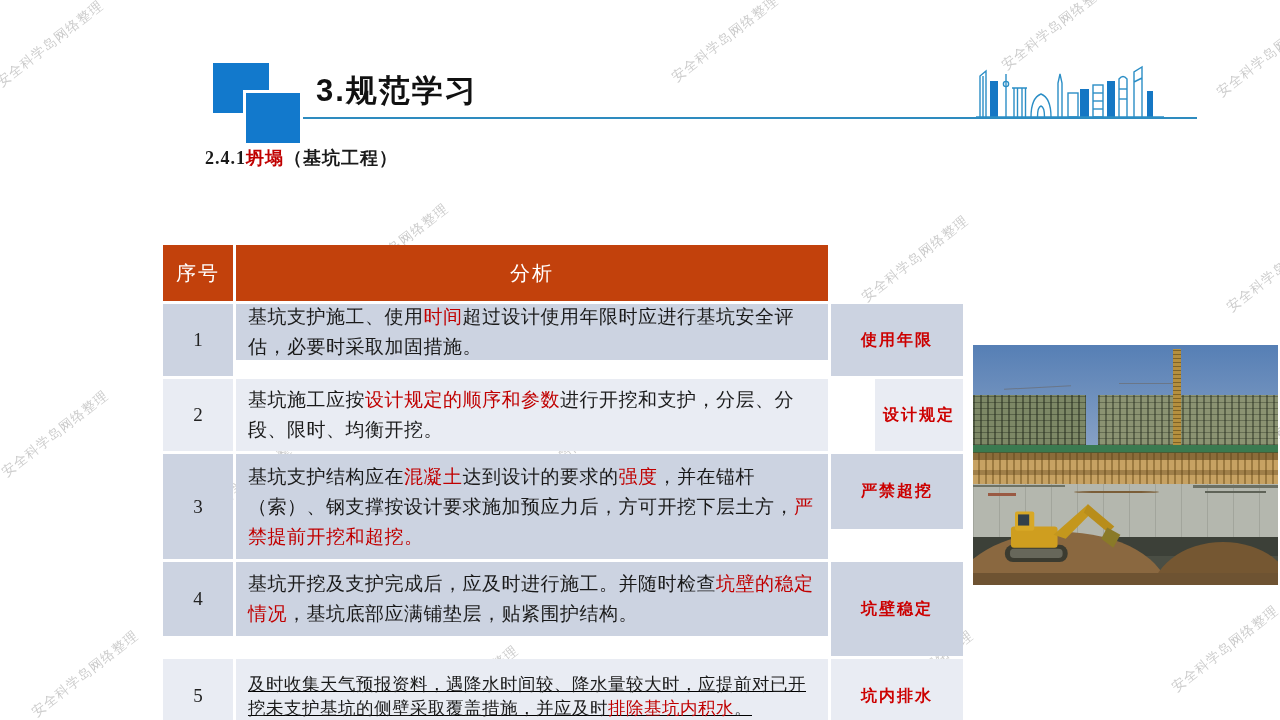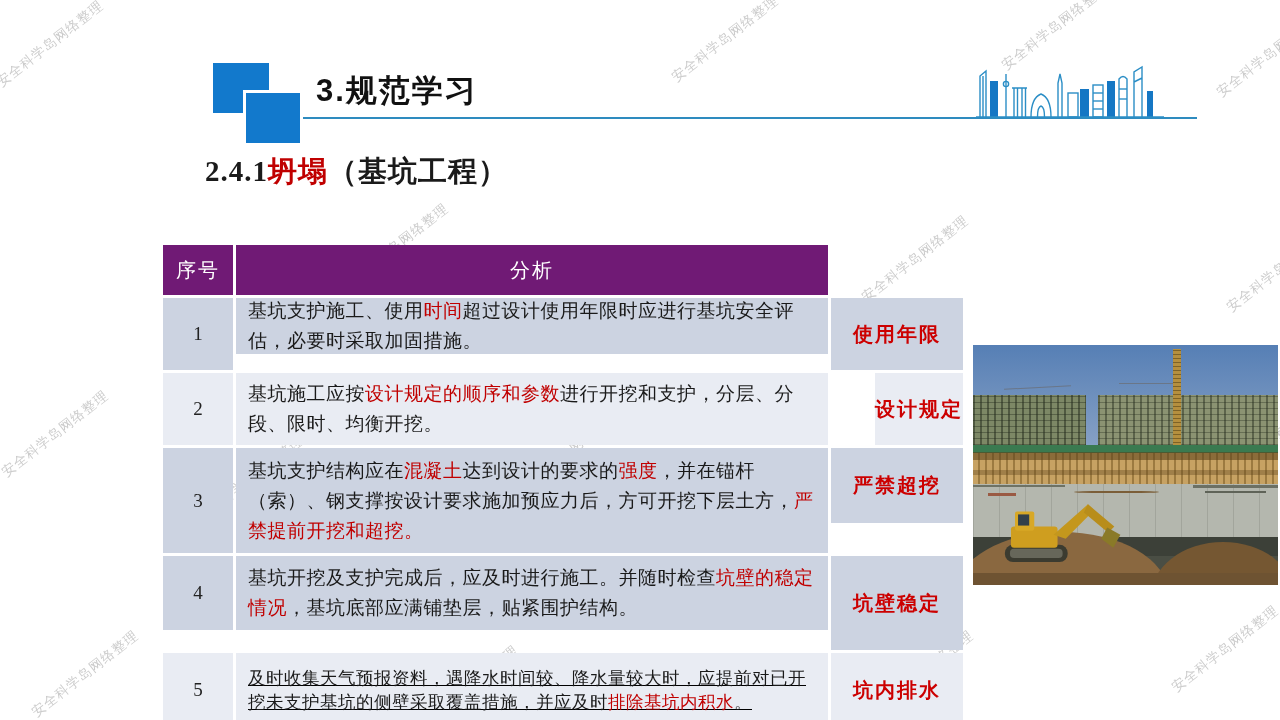--- a/index.html
+++ b/index.html
@@ -18,46 +18,46 @@
   .logo-a{position:absolute;left:213px;top:63px;width:56px;height:50px;background:#1279cc;z-index:3;}
   .logo-b{position:absolute;left:243px;top:90px;width:54px;height:50px;background:#1279cc;border:3px solid #ffffff;z-index:4;}
   .page-title{
     position:absolute;left:316px;top:70px;z-index:3;
     font-family:"Liberation Sans","DejaVu Sans",sans-serif;
     font-weight:bold;font-size:31px;color:#111;letter-spacing:2px;
   }
   .title-rule{position:absolute;left:303px;top:117px;width:894px;height:2px;background:#2e8bbf;z-index:2;}
   .skyline{position:absolute;left:942px;top:62px;width:256px;height:56px;z-index:2;}
   .subtitle{
-    position:absolute;left:205px;top:152px;z-index:3;
-    font-size:29px;font-weight:bold;color:#1a1a1a;letter-spacing:1px;
+    position:absolute;left:205px;top:146px;z-index:3;
+    font-size:18px;font-weight:bold;color:#1a1a1a;letter-spacing:1px;
   }
   .subtitle .red{color:#c00000;}
   
   .tbl{position:absolute;left:163px;top:245px;width:800px;z-index:2;}
   .tbl-header,.tbl-body{display:grid;grid-template-columns:70px 592px 132px;gap:3px;}
   .tbl-header{margin-bottom:3px;}
   .hcell{
-    background:#701a75;color:#fff;height:50px;
+    background:#c2410c;color:#fff;height:56px;
     display:flex;align-items:center;justify-content:center;
     font-family:Liberation Serif, serif;
     font-size:20px;letter-spacing:2px;
   }
   .tbl-body{grid-auto-flow:row;}
   .cell{box-sizing:border-box;}
   .band-medium{background:#ccd3e1;}
   .band-light{background:#e9ecf3;}
   .num{display:flex;align-items:center;justify-content:center;font-size:19px;color:#222;}
   .content{display:flex;align-items:center;padding:2px 12px;}
   .content-text{font-size:19px;line-height:30px;color:#1a1a1a;letter-spacing:.5px;}
   .content.tight .content-text{font-size:17.5px;line-height:24px;}
   .content .red{color:#c00000;}
   .analysis{
     display:flex;align-items:center;justify-content:center;
-    font-size:20px;font-weight:bold;color:#cc0000;letter-spacing:2px;
+    font-size:16px;font-weight:bold;color:#cc0000;letter-spacing:2px;
   }
   
   .photo{position:absolute;left:973px;top:345px;width:305px;height:240px;overflow:hidden;z-index:2;background:#9fb3cf;}
   .photo *{position:absolute;}
   .sky{left:0;top:0;width:100%;height:45%;background:linear-gradient(#567fb5,#8aa3c6);}
   .bldg{top:21%;height:20.5%;background:
       repeating-linear-gradient(90deg,rgba(35,42,28,.5) 0 2px,transparent 2px 7px),
       repeating-linear-gradient(0deg,rgba(35,42,28,.4) 0 1px,transparent 1px 6px),
       #7d8866;}
   .bldg.left{left:0;width:37%;}

